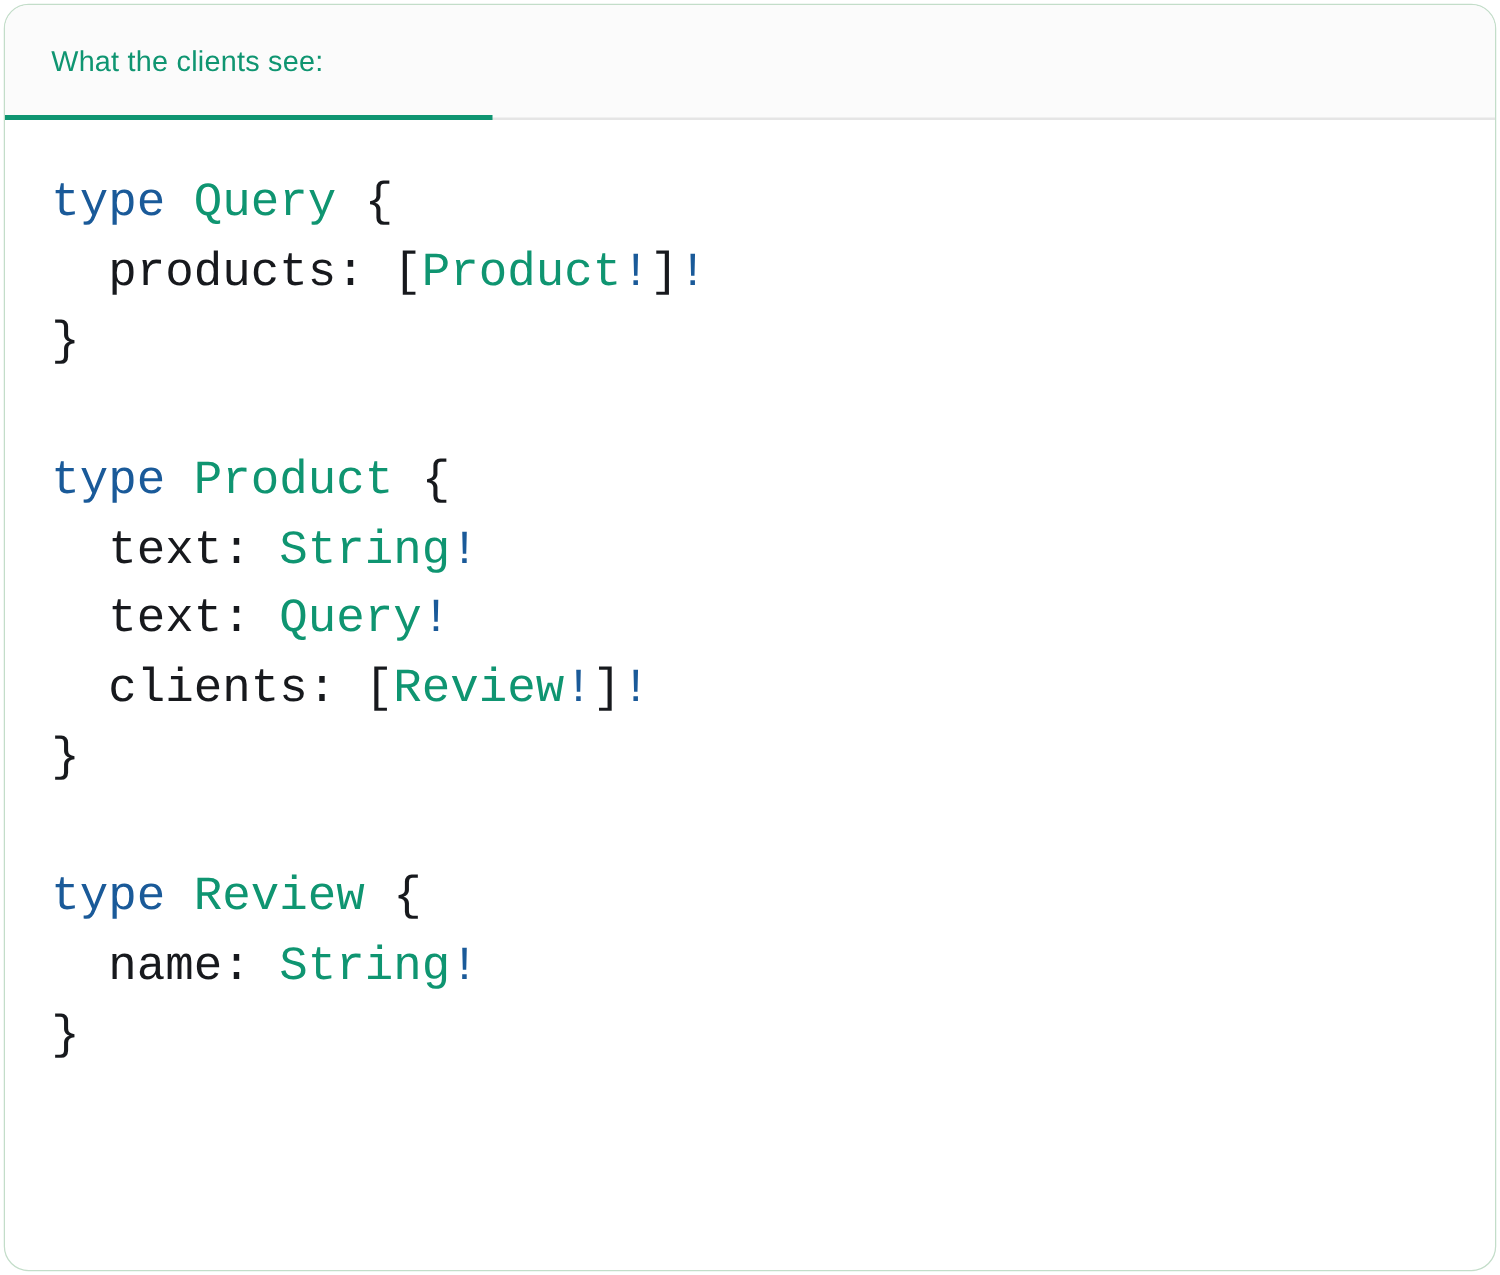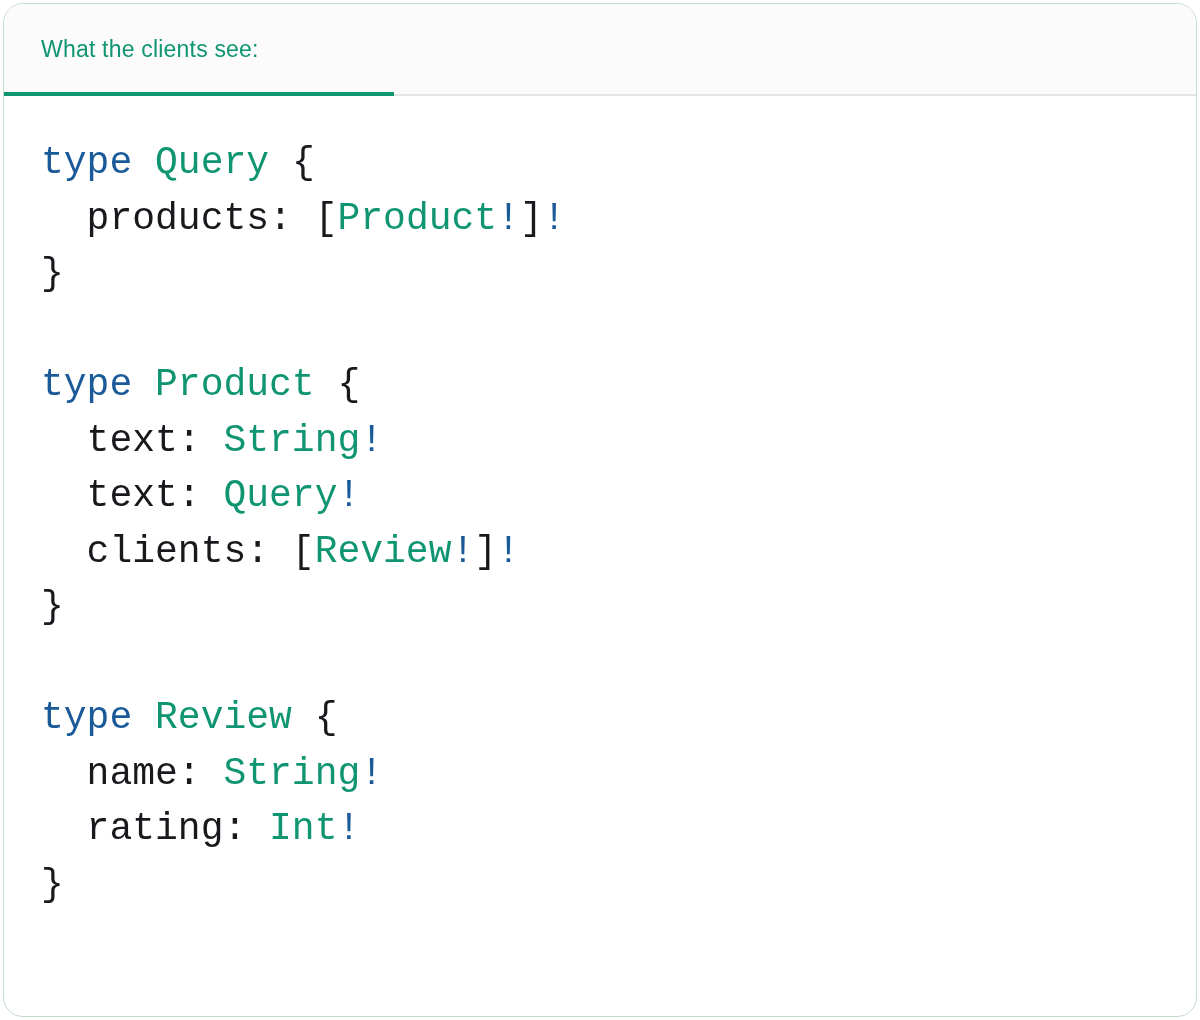--- a/index.html
+++ b/index.html
@@ -89,16 +89,15 @@
       <div class="code-line"><span class="tok-plain">}</span></div>
       <div class="code-line">&nbsp;</div>
       <div class="code-line"><span class="tok-keyword">type</span><span class="tok-plain"> </span><span class="tok-type">Product</span><span class="tok-plain"> </span><span class="tok-plain">{</span></div>
       <div class="code-line"><span class="tok-plain">  text: </span><span class="tok-type">String</span><span class="tok-bang">!</span></div>
       <div class="code-line"><span class="tok-plain">  text: </span><span class="tok-type">Query</span><span class="tok-bang">!</span></div>
       <div class="code-line"><span class="tok-plain">  clients: </span><span class="tok-plain">[</span><span class="tok-type">Review</span><span class="tok-bang">!</span><span class="tok-plain">]</span><span class="tok-bang">!</span></div>
       <div class="code-line"><span class="tok-plain">}</span></div>
       <div class="code-line">&nbsp;</div>
       <div class="code-line"><span class="tok-keyword">type</span><span class="tok-plain"> </span><span class="tok-type">Review</span><span class="tok-plain"> </span><span class="tok-plain">{</span></div>
       <div class="code-line"><span class="tok-plain">  name: </span><span class="tok-type">String</span><span class="tok-bang">!</span></div>
-      <div class="code-line"><span class="tok-plain">  rating: </span><span class="tok-type">Int</span><span class="tok-bang">!</span></div>
       <div class="code-line"><span class="tok-plain">}</span></div>
     </div>
 </div>
 
 </body></html>

